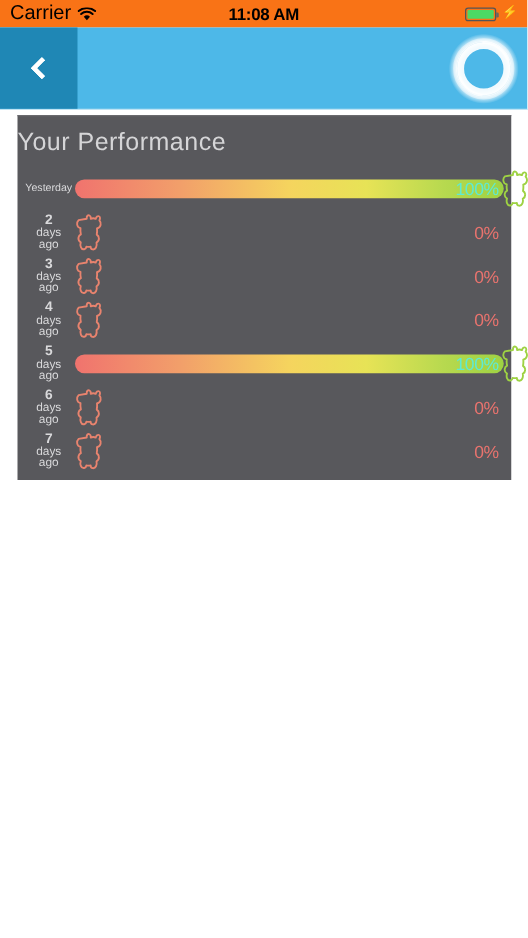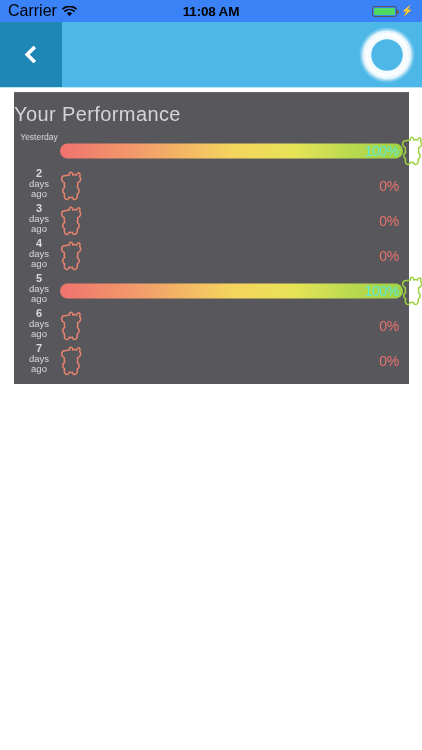--- a/index.html
+++ b/index.html
@@ -9,21 +9,21 @@
     height: 750px;
     background: #ffffff;
     font-family: "Liberation Sans", sans-serif;
     overflow: hidden;
   }
 
   
   .status-bar {
     position: relative;
     height: 22px;
-    background: #3b82f6;
+    background: #f97316;
     display: flex;
     align-items: center;
     padding: 0 8px;
   }
   .sb-left {
     display: flex;
     align-items: center;
     gap: 5px;
   }
   .sb-time {
@@ -119,20 +119,21 @@
     font-size: 20px;
     font-weight: 300;
     letter-spacing: 0.4px;
     padding: 2px 0 7px 0;
   }
 
   .row {
     position: relative;
     height: 35px;
     display: flex;
+    align-items: center;
   }
   .row-label {
     width: 46px;
     flex: 0 0 46px;
     text-align: center;
     color: #d9d9db;
     line-height: 1.0;
     padding-left: 4px;
   }
   .row-label .num {

